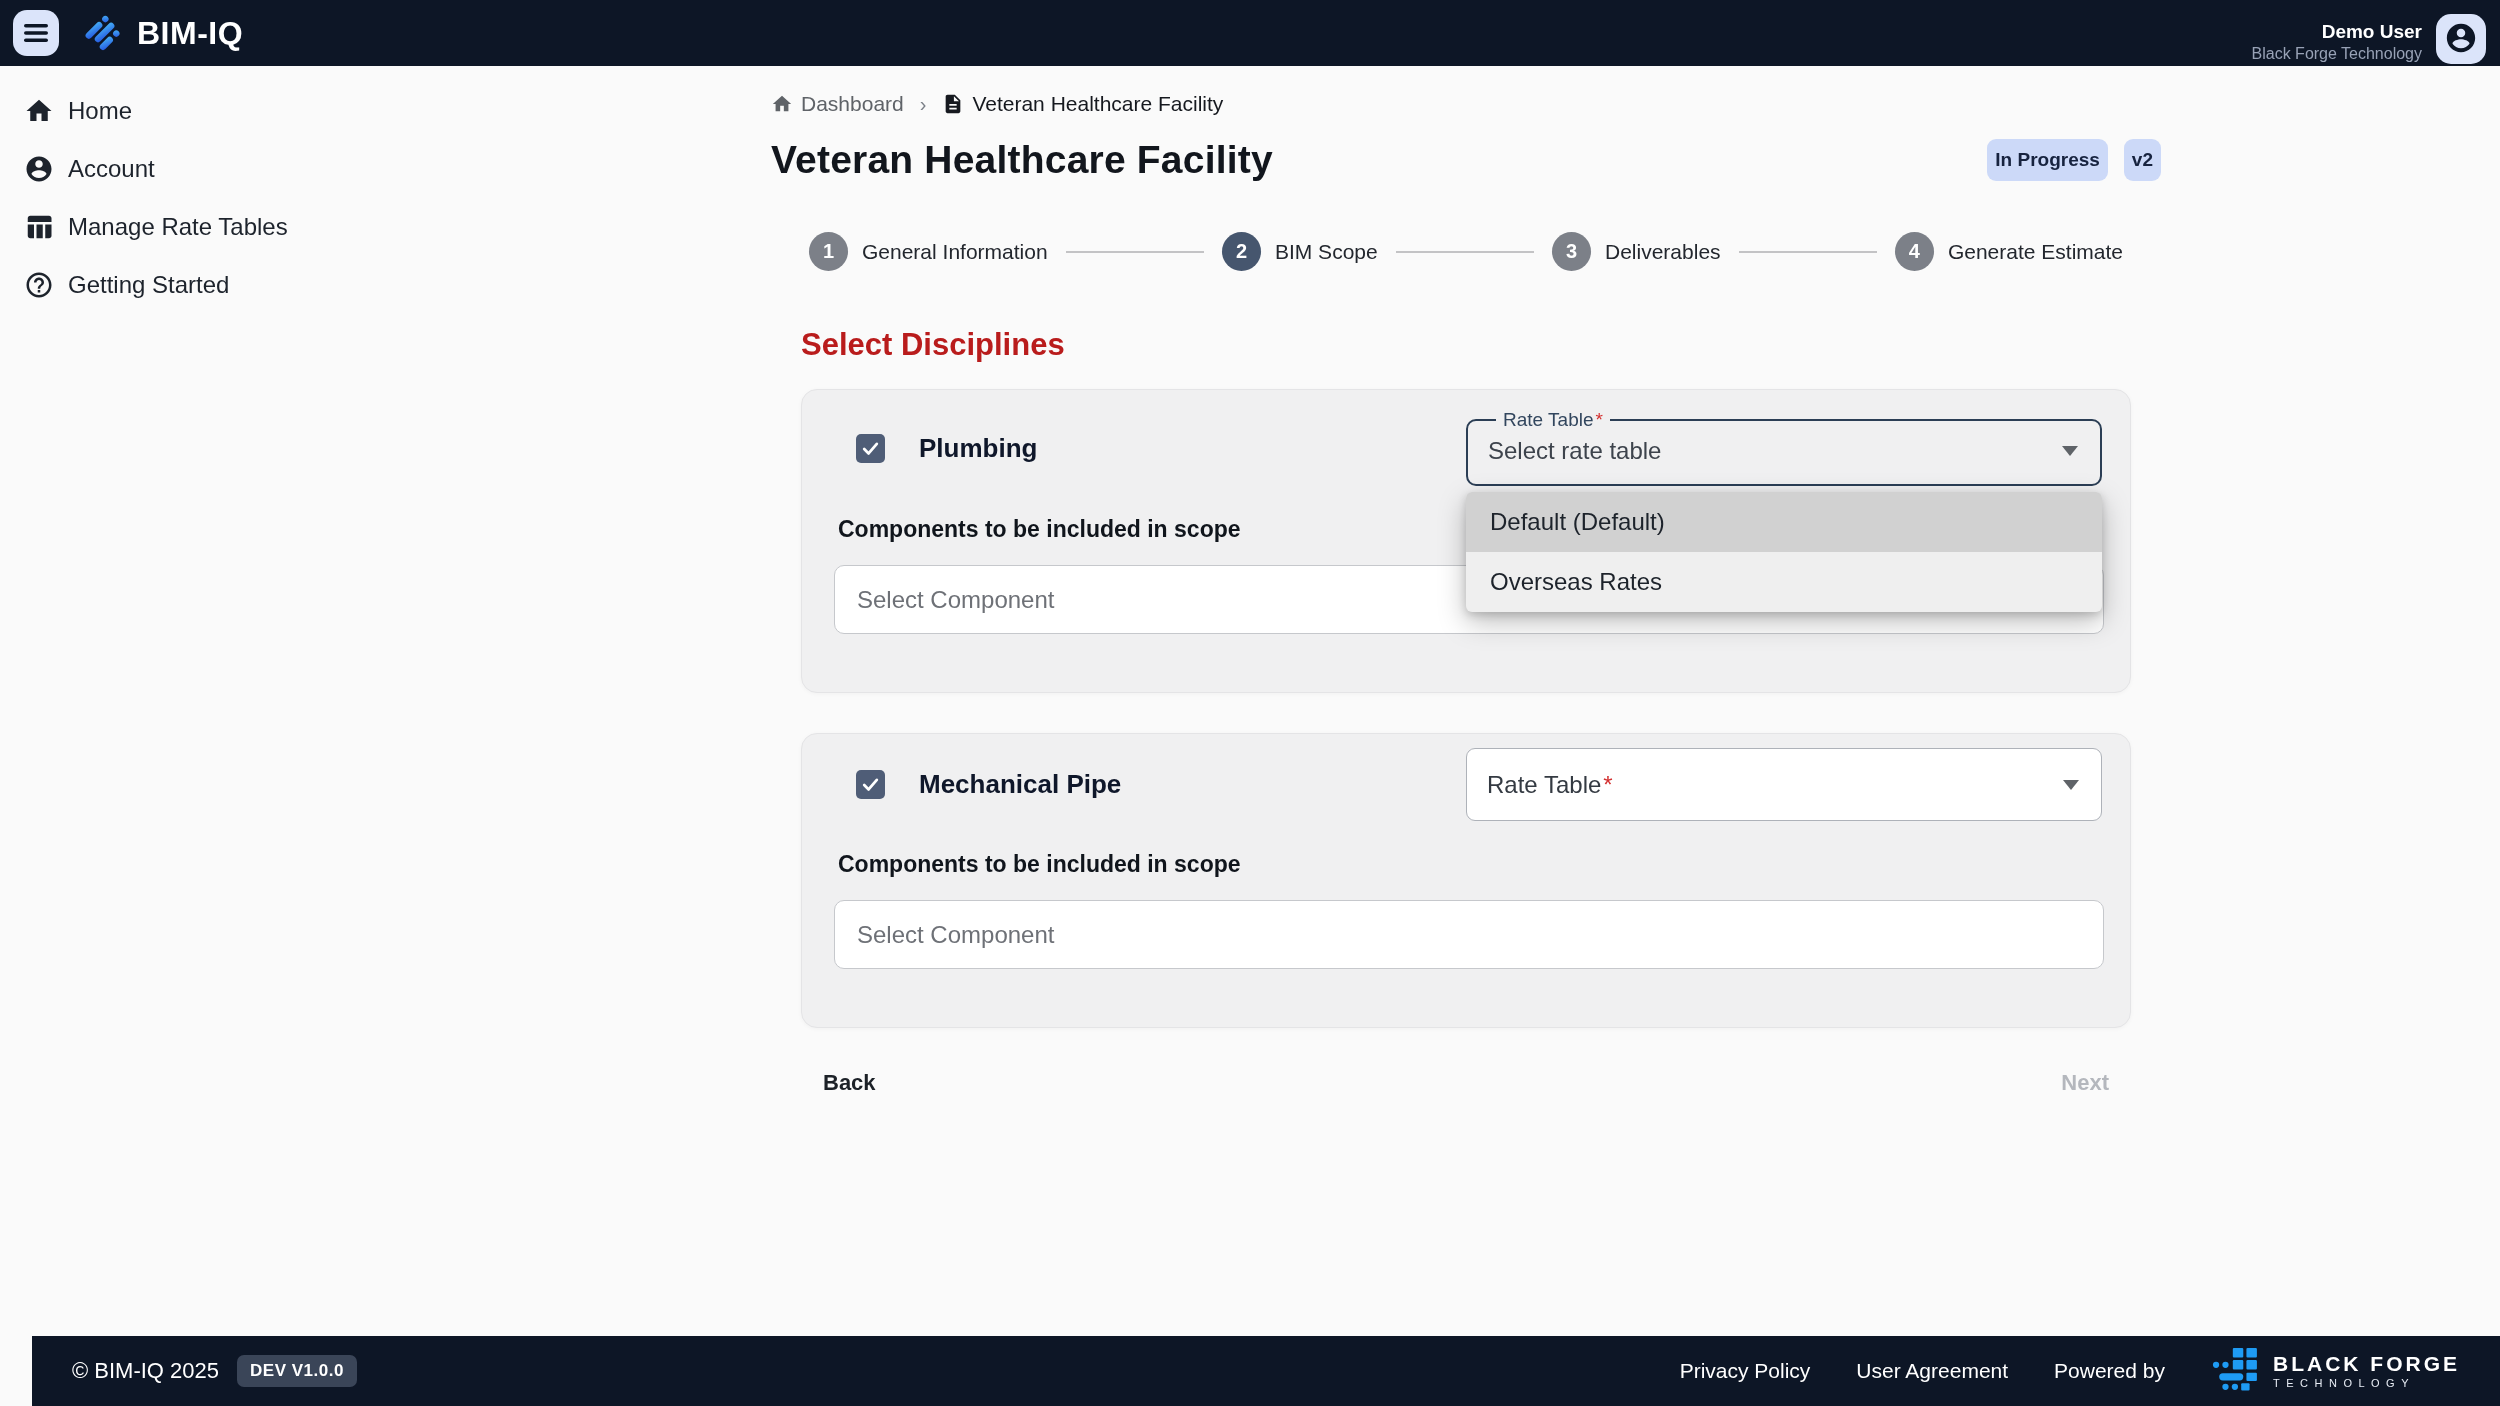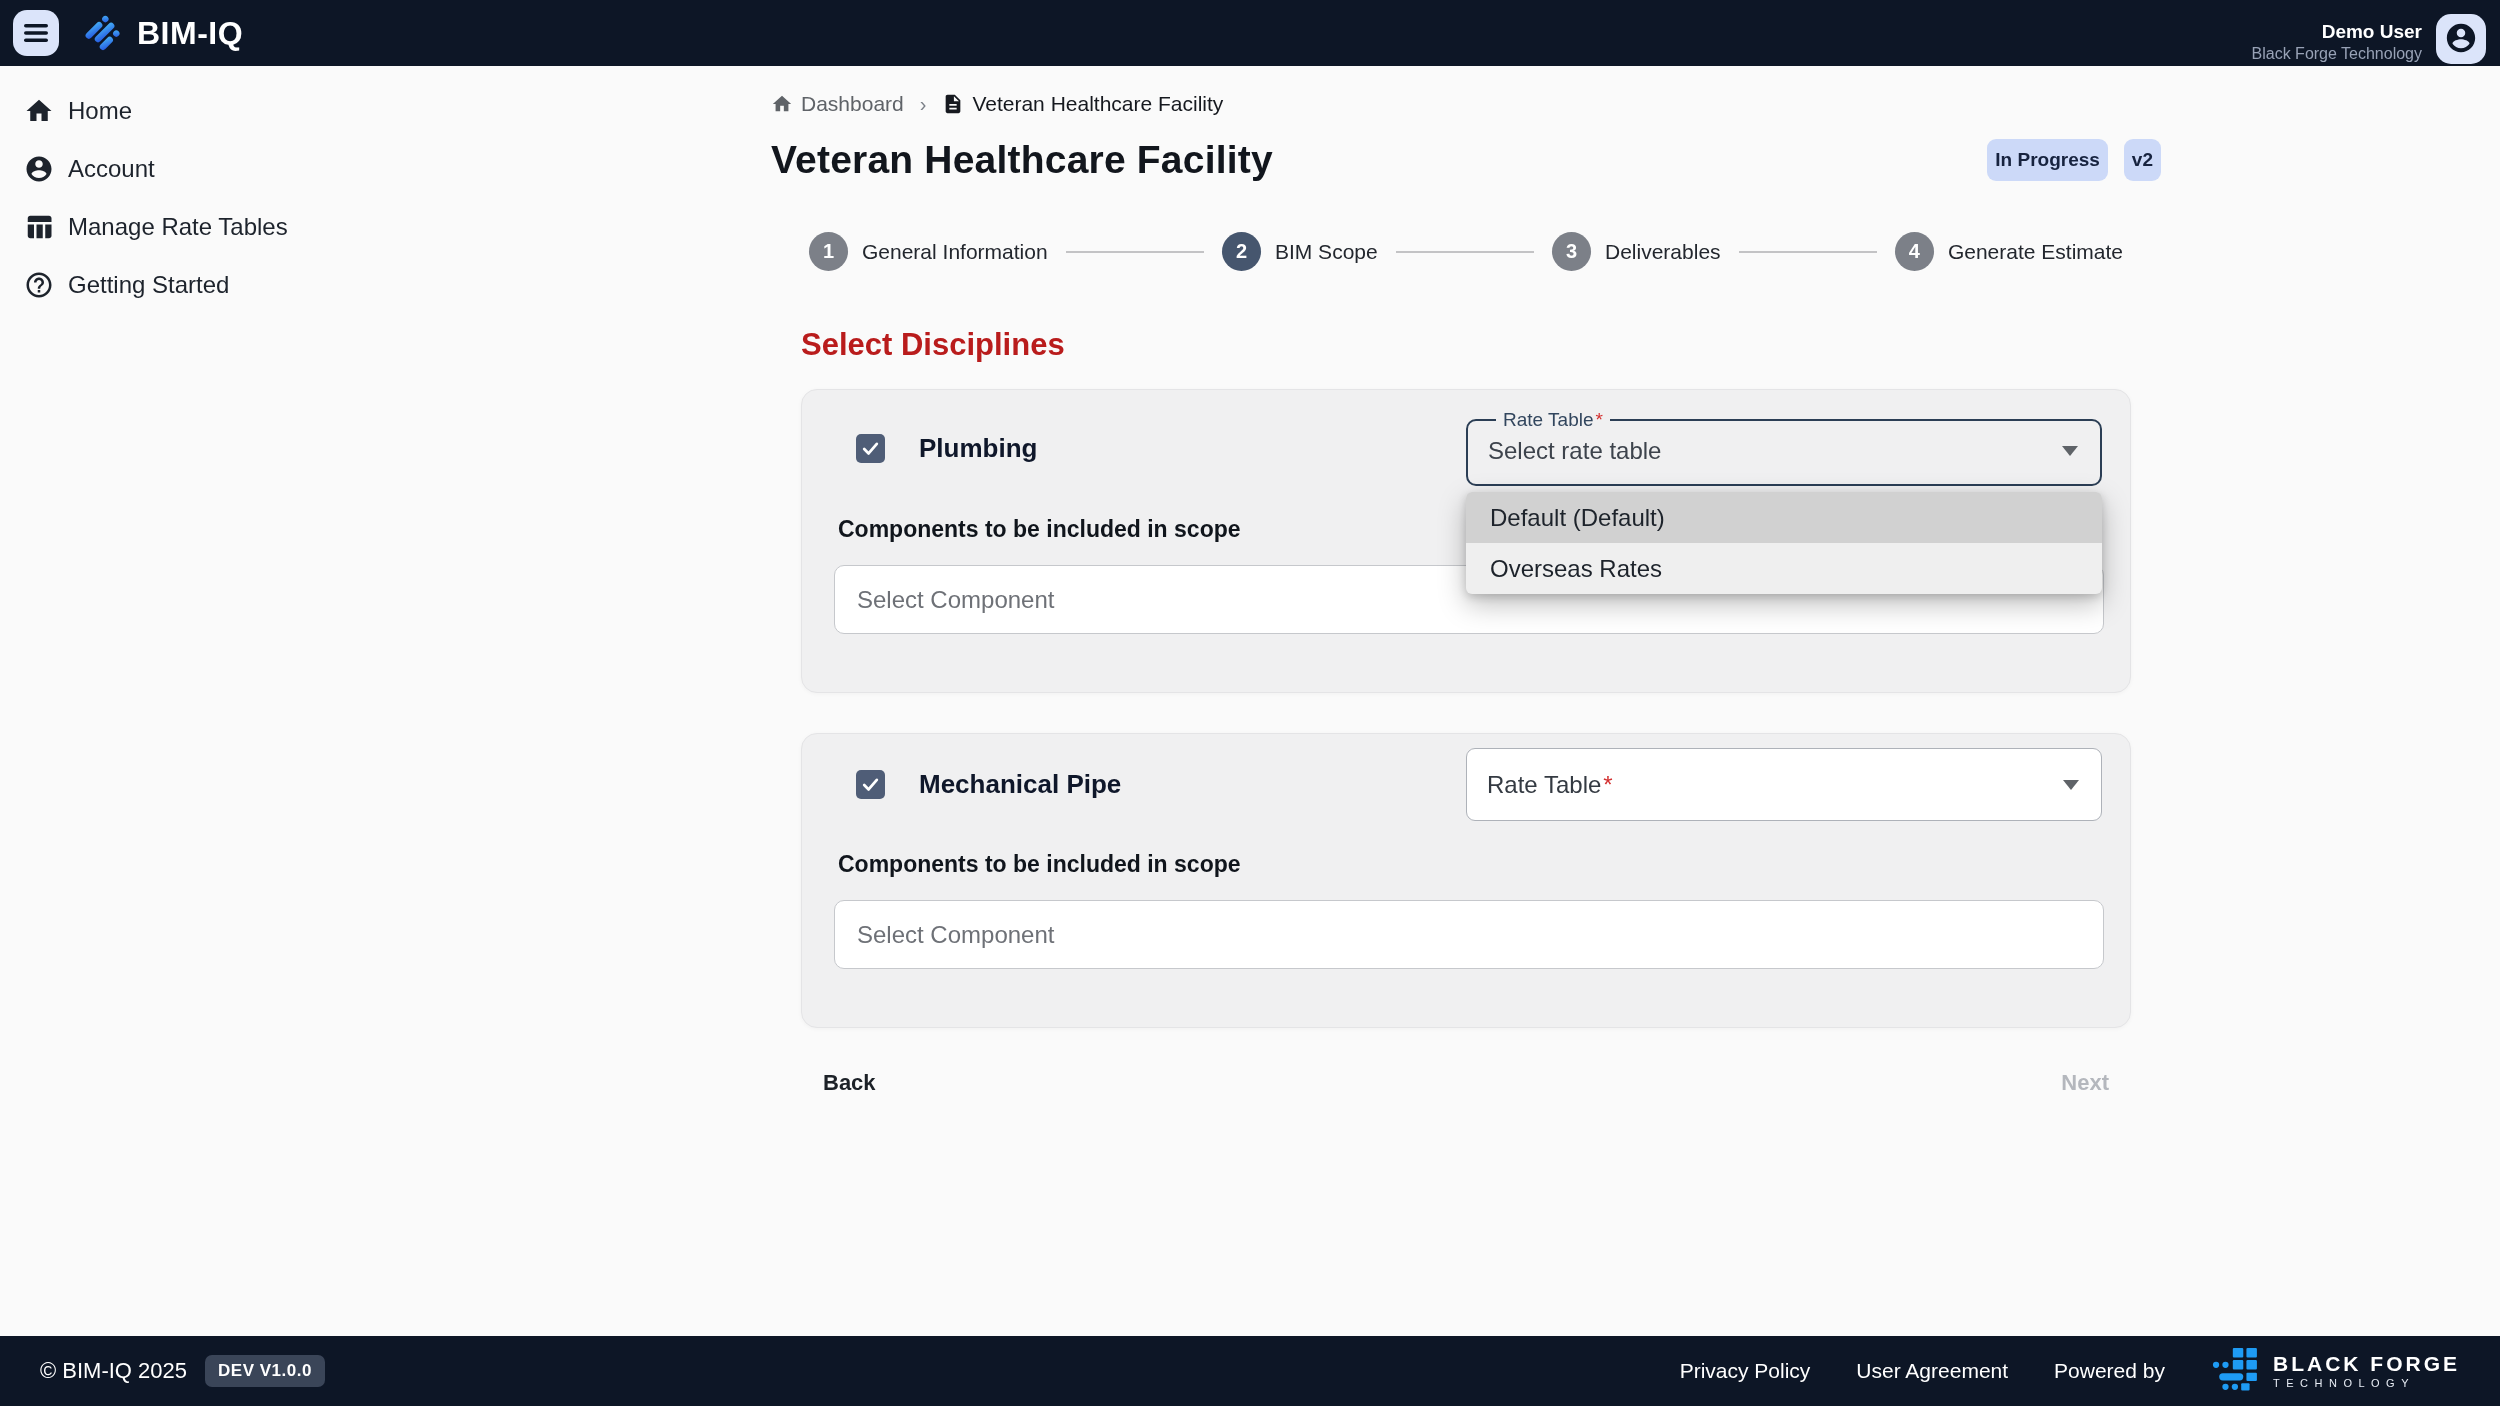--- a/index.html
+++ b/index.html
@@ -112,21 +112,21 @@
     display:flex; align-items:center; justify-content:space-between; padding:0 20px; cursor:pointer;
   }
   .rate-select-plain .sel-label { font-size:24px; color:#343a42; }
 
   .menu {
     position:absolute; top:calc(100% + 6px); left:0; right:0; z-index:20;
     background:#efefef; border-radius:6px; overflow:hidden;
     box-shadow:0 10px 28px rgba(0,0,0,.26), 0 3px 8px rgba(0,0,0,.16);
   }
   .menu-item {
-    height:51px; display:flex; align-items:center; padding-left:24px;
+    height:60px; display:flex; align-items:center; padding-left:24px;
     font-size:24px; color:#1d232b; cursor:pointer;
   }
   .menu-item.selected { background:#d1d1d1; }
 
   .components-label { font-size:23px; font-weight:bold; color:#10151c; margin:30px 0 0 6px; }
   .component-input {
     display:block; width:1270px; height:69px; margin-top:22px; margin-left:2px;
     background:#ffffff; border:1px solid #c6c8cc; border-radius:10px;
     font-size:24px; color:#1b2027; padding:0 22px; outline:none;
     font-family:"Liberation Sans","DejaVu Sans",sans-serif;
@@ -135,21 +135,21 @@
 
   
   .actions { display:flex; align-items:center; justify-content:space-between; margin-top:42px; padding:0 52px; }
   .btn-text { border:none; background:none; font-size:22px; font-weight:bold; cursor:pointer; font-family:inherit; }
   .btn-back { color:#1c2127; }
   .btn-next { color:#b4b7bd; cursor:default; }
 
   
   .footer {
     height:70px; flex:0 0 auto; background:#0d1626; display:flex; align-items:center;
-    justify-content:space-between; padding:0 40px; color:#ffffff;
+    justify-content:space-between; padding:0 40px; color:#ffffff;margin-left:32px;
   }
   .footer-left { display:flex; align-items:center; gap:18px; }
   .copyright { font-size:22px; }
   .version-chip {
     background:#3a4558; color:#ffffff; font-size:17px; font-weight:bold;
     padding:6px 13px; border-radius:7px; letter-spacing:.5px;
   }
   .footer-right { display:flex; align-items:center; gap:46px; }
   .footer-link { font-size:21px; color:#ffffff; cursor:pointer; }
   .powered-by { font-size:21px; color:#ffffff; }

